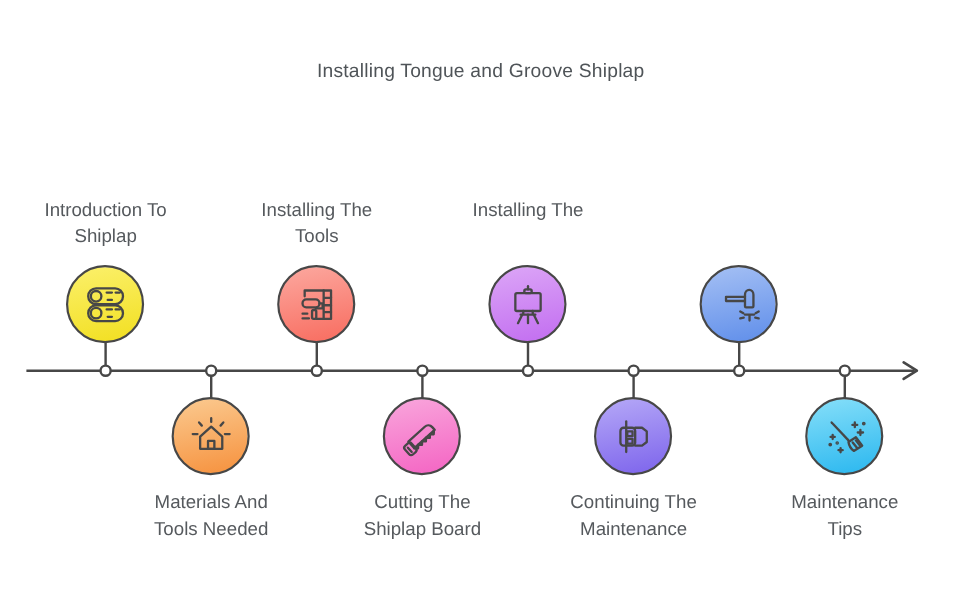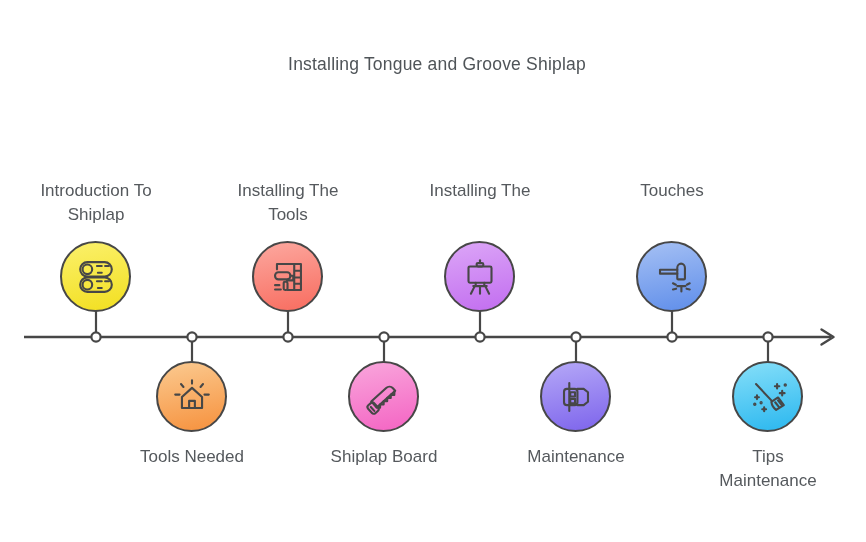--- a/index.html
+++ b/index.html
@@ -85,20 +85,21 @@
 
   <div class="step below" style="left: 97px; --grad-light: #FBCA90; --grad-dark: #F6913D;">
     <div class="circle">
       <svg class="icon" width="46" height="46" viewBox="0 0 48 48">
         <path d="M13.5 24 L24 14.5 L34.5 24 V35.5 H13.5 Z"></path>
         <rect x="21" y="28" width="6" height="7.5"></rect>
         <path d="M24 6.5v3.5 M12.5 10.5l2.6 3 M35.5 10.5l-2.6 3 M6.5 21.5h4.5 M41.5 21.5h-4.5"></path>
       </svg>
     </div>
     <div class="label">
+      <span>Materials And</span>
       <span>Tools Needed</span>
     </div>
   </div>
 
   <div class="step above" style="left: 193px; --grad-light: #FCA89F; --grad-dark: #F86C5F;">
     <div class="label">
       <span>Installing The</span>
       <span>Tools</span>
     </div>
     <div class="circle">
@@ -118,20 +119,21 @@
       <svg class="icon" width="46" height="46" viewBox="0 0 48 48">
         <g transform="rotate(-42 24 24)">
           <path d="M11 18.5h21a5 5 0 0 1 5 5v3.5h-26z"></path>
           <polyline points="11,27 13.5,29.5 16,27 18.5,29.5 21,27 23.5,29.5 26,27 28.5,29.5 31,27 33.5,29.5 36,27"></polyline>
           <rect x="3.5" y="19.5" width="8.5" height="11" rx="2.5"></rect>
           <path d="M6.8 22.5v5.5"></path>
         </g>
       </svg>
     </div>
     <div class="label">
+      <span>Cutting The</span>
       <span>Shiplap Board</span>
     </div>
   </div>
 
   <div class="step above" style="left: 385px; --grad-light: #DCA6F7; --grad-dark: #C26DF0;">
     <div class="label">
       <span>Installing The</span>
     </div>
     <div class="circle">
       <svg class="icon" width="46" height="46" viewBox="0 0 48 48">
@@ -148,27 +150,27 @@
     <div class="circle">
       <svg class="icon" width="46" height="46" viewBox="0 0 48 48">
         <rect x="11.5" y="15.5" width="14" height="17" rx="3"></rect>
         <path d="M25.5 15.5 h6.5 l4.5 3.5 v10 l-4.5 3.5 h-6.5"></path>
         <rect x="18" y="19" width="5" height="4.5"></rect>
         <rect x="18" y="26" width="5" height="4.5"></rect>
         <path d="M17 9.5 V38.5"></path>
       </svg>
     </div>
     <div class="label">
+      <span>Continuing The</span>
       <span>Maintenance</span>
     </div>
   </div>
 
   <div class="step above" style="left: 577px; --grad-light: #A5C0F4; --grad-dark: #5F8EEA;">
     <div class="label">
-      <span>Touches</span>
     </div>
     <div class="circle">
       <svg class="icon" width="46" height="46" viewBox="0 0 48 48">
         <path d="M11.5 16.5 h18 M11.5 20.5 h18 M11.5 16.5 v4"></path>
         <path d="M29.5 25.5 v-11 a4 4.5 0 0 1 8 0 v11 a1 1 0 0 1 -1 1 h-6 a1 1 0 0 1 -1 -1 z"></path>
         <path d="M29.5 33.5 h8.5 M33.8 33.5 V39"></path>
         <path d="M25 30.5 l3 1.6 M25 37 l3.3 -0.8 M42.5 30.5 l-3 1.6 M42.5 37 l-3.3 -0.8"></path>
       </svg>
     </div>
   </div>
@@ -182,18 +184,18 @@
         <path d="M33.5 10.5v4.5 M31.2 12.8h4.6"></path>
         <path d="M38.8 17.5v5 M36.3 20h5"></path>
         <path d="M12.5 22.2v4 M10.5 24.2h4"></path>
         <path d="M20 34.8v4 M18 36.8h4"></path>
         <circle cx="10.2" cy="31.5" r="0.7" fill="#474747"></circle>
         <circle cx="42" cy="11.5" r="0.7" fill="#474747"></circle>
         <circle cx="16.8" cy="30" r="0.6" fill="#474747"></circle>
       </svg>
     </div>
     <div class="label">
+      <span>Maintenance</span>
       <span>Tips</span>
-      <span>Maintenance</span>
     </div>
   </div>
 
 </div>
 
 </body></html>

